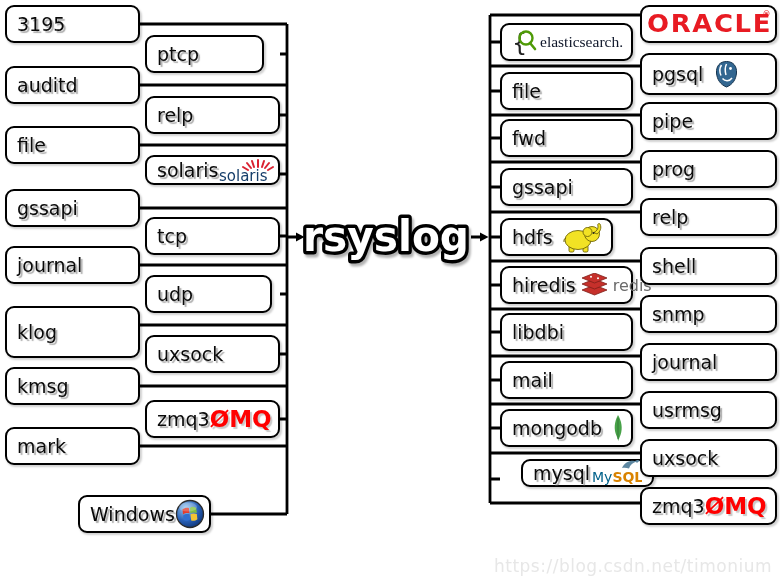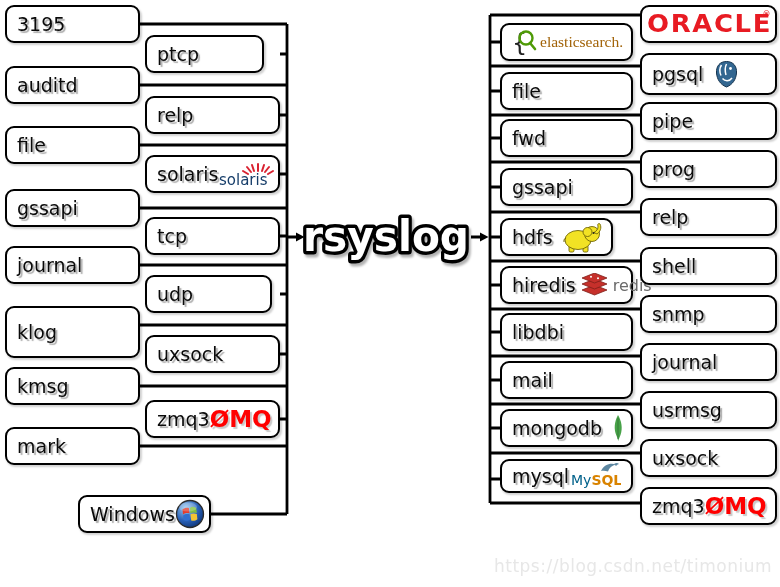--- a/index.html
+++ b/index.html
@@ -10,21 +10,21 @@
         border-radius:9px;display:flex;align-items:center;padding:0 10px;
         box-sizing:border-box;box-shadow:1.5px 2px 2px rgba(0,0,0,.18);}
   .lbl{font-size:19px;color:#0a0a0a;white-space:nowrap;
        text-shadow:2px 2px 1px rgba(90,90,90,.5);}
   .zmq{font-size:23px;font-weight:bold;color:#ff0000;margin-left:auto;
        white-space:nowrap;text-shadow:2px 2px 1px rgba(120,120,120,.4);}
   .oracle-wrap{margin:0 auto;white-space:nowrap;}
   .oracle{font-size:24px;font-weight:bold;color:#e81b23;letter-spacing:1.5px;
           display:inline-block;transform:scaleX(1.08);transform-origin:left center;}
   .oracle-reg{font-size:8px;color:#e81b23;vertical-align:top;font-weight:bold;}
-  .es-word{font-family:"Liberation Serif",serif;font-size:15.5px;color:#a16207;margin-left:3px;}
+  .es-word{font-family:"Liberation Serif",serif;font-size:15.5px;color:#0f172a;margin-left:3px;}
   .redis-word{font-size:16px;color:#6b6b6b;margin-left:5px;text-shadow:none;}
   .title-svg{position:absolute;left:296px;top:209px;z-index:2;
              filter:drop-shadow(2px 3px 1px rgba(0,0,0,.30));}
   .title-text{font-family:"DejaVu Sans",sans-serif;font-weight:bold;font-size:43px;
               fill:#ffffff;stroke:#000;stroke-width:7px;stroke-linejoin:round;paint-order:stroke;}
   .watermark{position:absolute;right:8px;top:556px;z-index:3;font-size:17px;
              color:#e7e7e7;letter-spacing:.5px;white-space:nowrap;}
   .icon{flex:0 0 auto;}
   .ml-auto{margin-left:auto;}
 </style>
@@ -69,21 +69,21 @@
   <div class="node" style="left:5px;top:427px;width:135px;height:38px">
     <span class="lbl">mark</span>
   </div>
 
   <div class="node" style="left:145px;top:35px;width:119px;height:38px">
     <span class="lbl">ptcp</span>
   </div>
   <div class="node" style="left:145px;top:96px;width:135px;height:38px">
     <span class="lbl">relp</span>
   </div>
-  <div class="node" style="left:145px;top:155px;width:135px;height:38px">
+  <div class="node" style="left:145px;top:155px;width:135px;height:30px">
     <span class="lbl">solaris</span>
     <svg class="icon ml-auto" width="62" height="30" viewBox="0 0 62 30">
       <g stroke="#d92231" stroke-width="2" stroke-linecap="round">
         <line x1="40" y1="12" x2="40" y2="5"></line>
         <line x1="33" y1="13" x2="29" y2="8"></line>
         <line x1="47" y1="13" x2="51" y2="8"></line>
         <line x1="36" y1="12" x2="34" y2="6"></line>
         <line x1="44" y1="12" x2="46" y2="6"></line>
         <line x1="30" y1="15" x2="25" y2="12"></line>
         <line x1="50" y1="15" x2="55" y2="12"></line>
@@ -175,21 +175,21 @@
   <div class="node" style="left:500px;top:361px;width:133px;height:38px">
     <span class="lbl">mail</span>
   </div>
   <div class="node" style="left:500px;top:409px;width:133px;height:38px">
     <span class="lbl">mongodb</span>
     <svg class="icon" style="margin-left:10px" width="12" height="26" viewBox="0 0 12 26">
       <path d="M6,0 C9.5,6 11,13 8.5,20 C7.5,22.5 6.8,24 6.2,26 C5.8,24 5.4,23 4.6,21 C1.5,14 2.5,6.5 6,0 Z" fill="#47a248"></path>
       <path d="M6,3 L6,24" stroke="#2e6b32" stroke-width="0.7"></path>
     </svg>
   </div>
-  <div class="node" style="left:500px;top:459px;width:133px;height:34px">
+  <div class="node" style="left:521px;top:459px;width:133px;height:28px">
     <span class="lbl">mysql</span>
     <svg class="icon ml-auto" width="52" height="30" viewBox="0 0 52 30">
       <path d="M32,10 C35,4 41,1.5 47,3.5 C43,4.5 40,7 39,10.5 C36.5,9.5 34,9.5 32,10 Z" fill="#5d87a1"></path>
       <path d="M45,3 q3,-2 5,0 q-2,0.5 -3,2 Z" fill="#5d87a1"></path>
       <text x="2" y="24" font-size="14" font-family="DejaVu Sans,sans-serif">
         <tspan fill="#00618a">My</tspan><tspan fill="#d98300" font-weight="bold">SQL</tspan>
       </text>
     </svg>
   </div>
 

